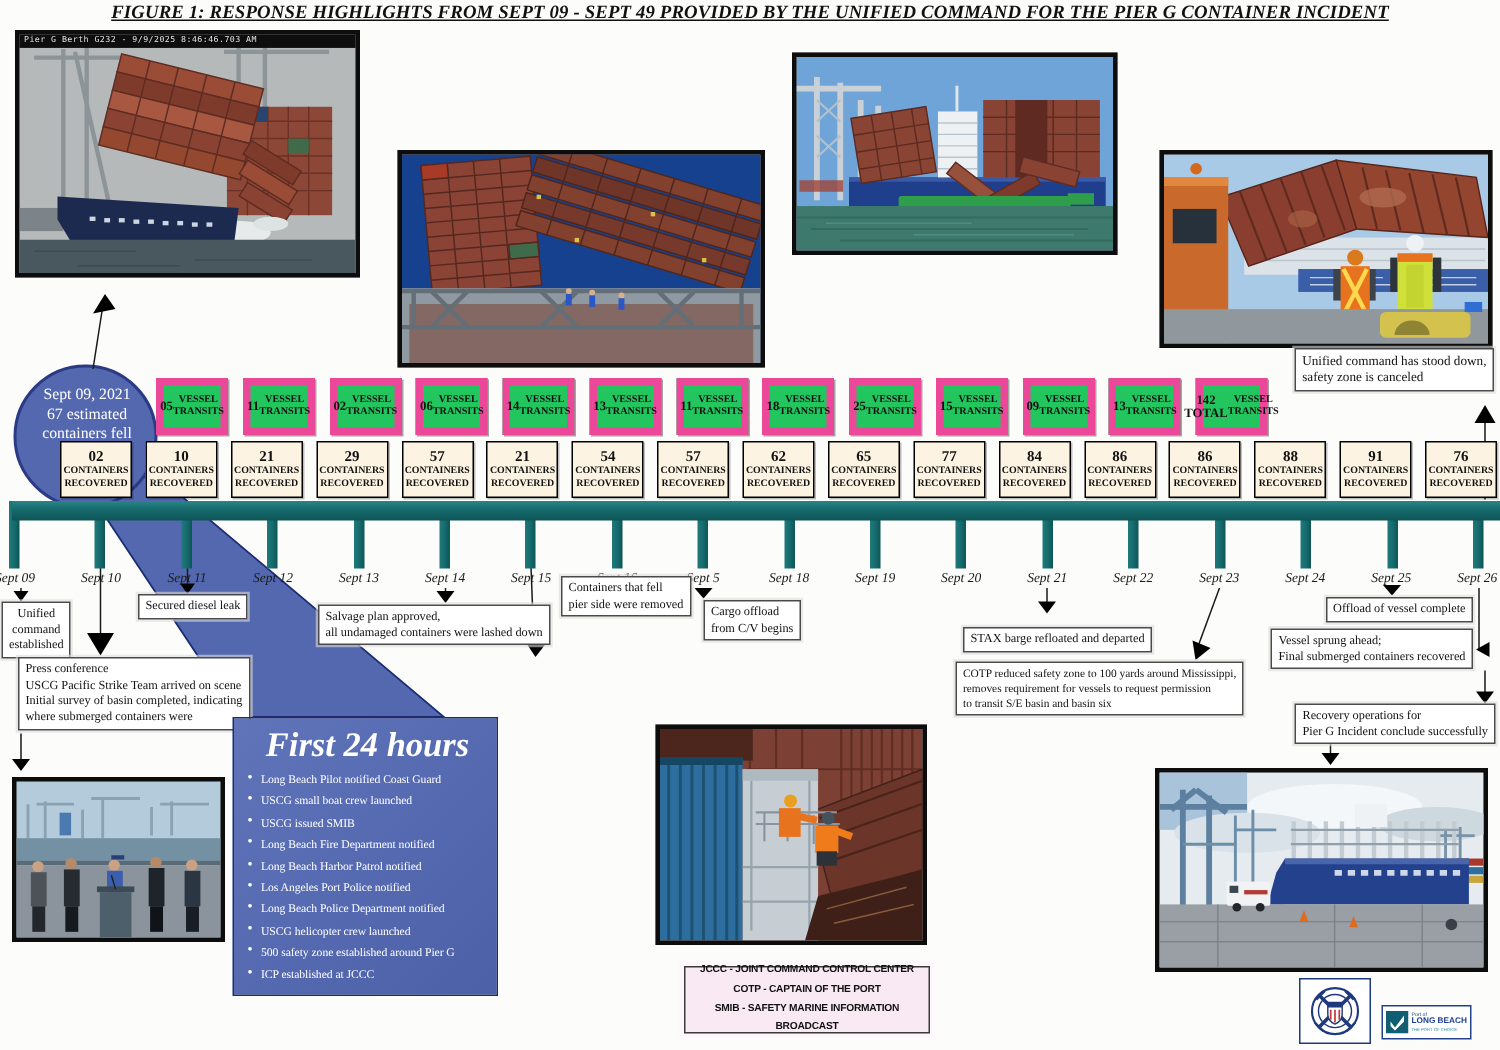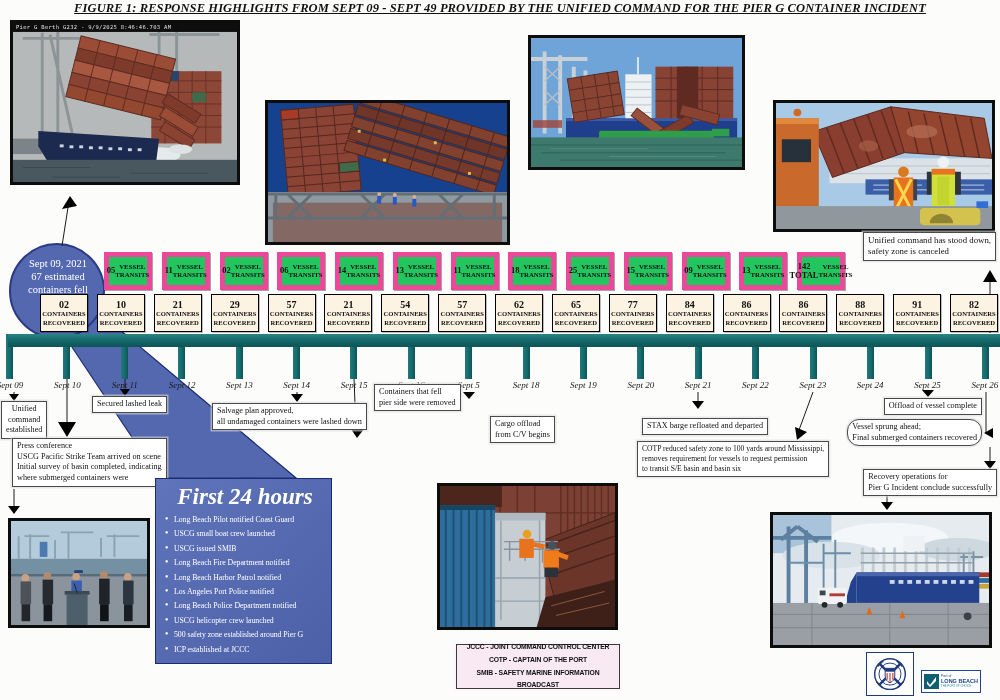--- a/index.html
+++ b/index.html
@@ -50,26 +50,26 @@
   .date{width:40px;text-align:center;font-style:italic;font-size:9px;color:#1a1a1a;white-space:nowrap;}
 
   .ann{position:absolute;background:#fff;border:1px solid #4a4a4a;padding:2px 4px;
        font-size:8.2px;line-height:1.3;width:max-content;box-shadow:0 0 0 1.5px rgba(220,220,220,.6);}
   #ann-stood-down{right:4px;top:232px;text-align:left;font-size:8.8px;}
   #ann-unified{left:1px;top:401px;text-align:center;}
   #ann-diesel{left:92px;top:396px;}
   #ann-press{left:12px;top:438px;}
   #ann-salvage{left:212px;top:403px;}
   #ann-pier-side{left:374px;top:384px;}
-  #ann-cargo{left:469px;top:416px;margin-left:21px;}
+  #ann-cargo{left:469px;top:400px;}
   #ann-single{left:277px;top:438px;font-size:7.8px;}
   #ann-stax{left:642px;top:418px;}
   #ann-cotp{left:637px;top:441px;font-size:7.6px;}
   #ann-offload{right:18px;top:398px;}
-  #ann-sprung{right:18px;top:419px;border-radius:12px;}
+  #ann-sprung{right:18px;top:419px;}
   #ann-recovery{right:3px;top:469px;}
 
   .first24{position:absolute;left:155px;top:478px;width:177px;height:186px;box-sizing:border-box;
            background:linear-gradient(135deg,#6074ba,#4c60a8);border:1.5px solid #1c2c74;
            color:#fff;padding:5px 6px 10px 9px;}
   .f24-title{font-size:23px;font-weight:bold;font-style:italic;text-align:center;margin:0 0 5px;}
   .f24-list{list-style:none;margin:0;padding:0;font-size:7.8px;letter-spacing:-.05px;}
   .f24-list li{margin:0 0 5.4px;padding-left:9px;position:relative;white-space:nowrap;}
   .f24-list li::before{content:"●";position:absolute;left:0;top:0;font-size:5.5px;}
 
@@ -465,21 +465,21 @@
       <div class="cr-count">88</div>
       <div class="cr-label multiline">CONTAINERS
 RECOVERED</div>
     </div>
       <div class="cr-box">
       <div class="cr-count">91</div>
       <div class="cr-label multiline">CONTAINERS
 RECOVERED</div>
     </div>
       <div class="cr-box">
-      <div class="cr-count">82</div>
+      <div class="cr-count">76</div>
       <div class="cr-label multiline">CONTAINERS
 RECOVERED</div>
     </div>
     </div>
 
   <div class="tick-row">
 
   <div class="tick"></div>
       <div class="tick"></div>
       <div class="tick"></div>
@@ -520,21 +520,21 @@
       <div class="date">Sept 24</div>
       <div class="date">Sept 25</div>
       <div class="date">Sept 26</div>
     </div>
 
   <div class="ann multiline" id="ann-stood-down">Unified command has stood down,
 safety zone is canceled</div>
   <div class="ann multiline" id="ann-unified">Unified
 command
 established</div>
-  <div class="ann multiline" id="ann-diesel">Secured lashed leak</div>
+  <div class="ann multiline" id="ann-diesel">Secured diesel leak</div>
   <div class="ann multiline" id="ann-press">Press conference
 USCG Pacific Strike Team arrived on scene
 Initial survey of basin completed, indicating
 where submerged containers were</div>
   <div class="ann multiline" id="ann-salvage">Salvage plan approved,
 all undamaged containers were lashed down</div>
   <div class="ann multiline" id="ann-pier-side">Containers that fell
 pier side were removed</div>
   <div class="ann multiline" id="ann-cargo">Cargo offload
 from C/V begins</div>

